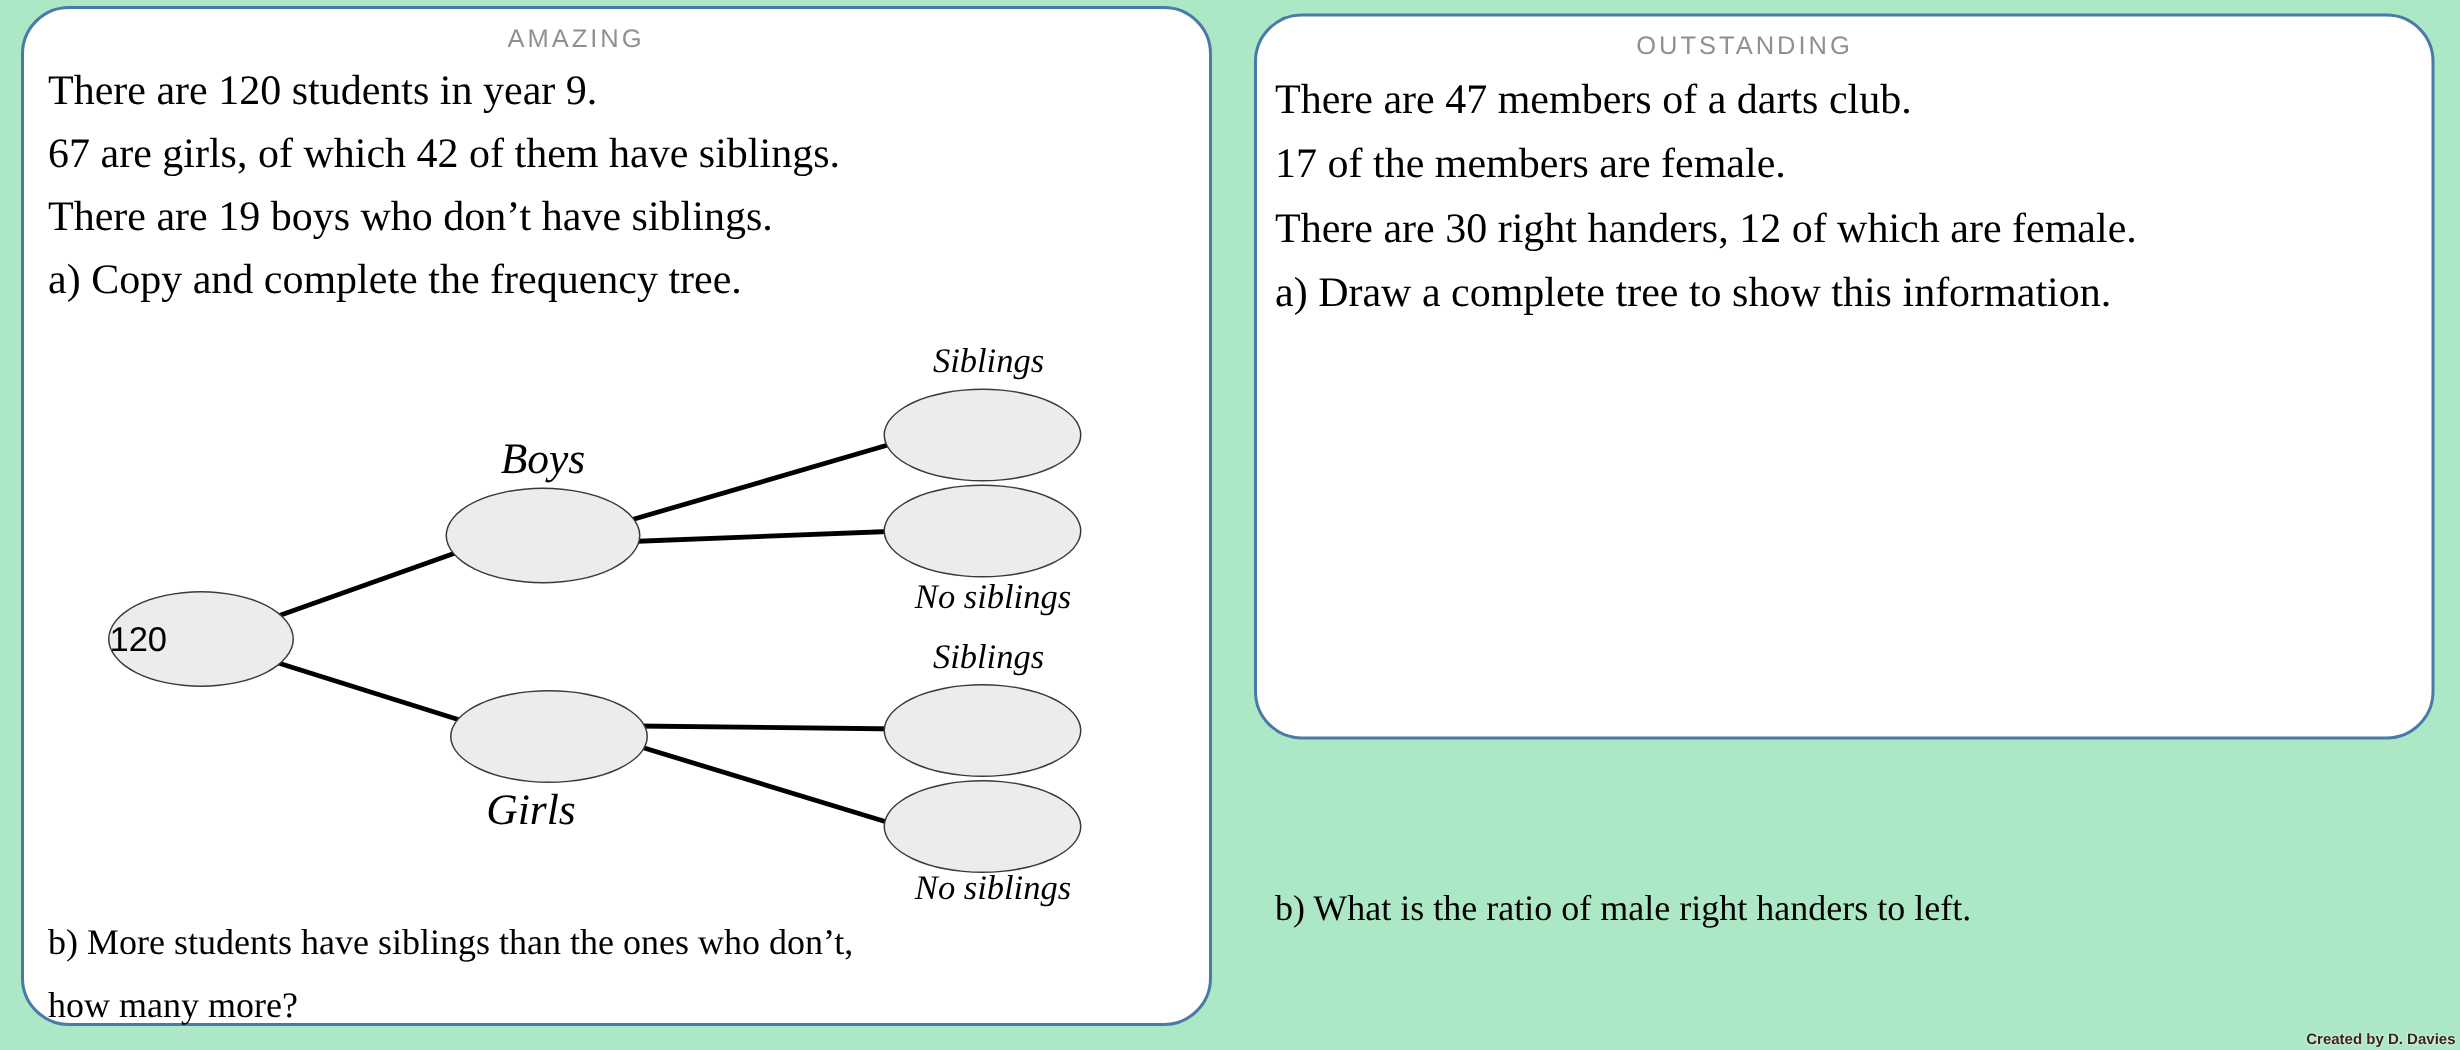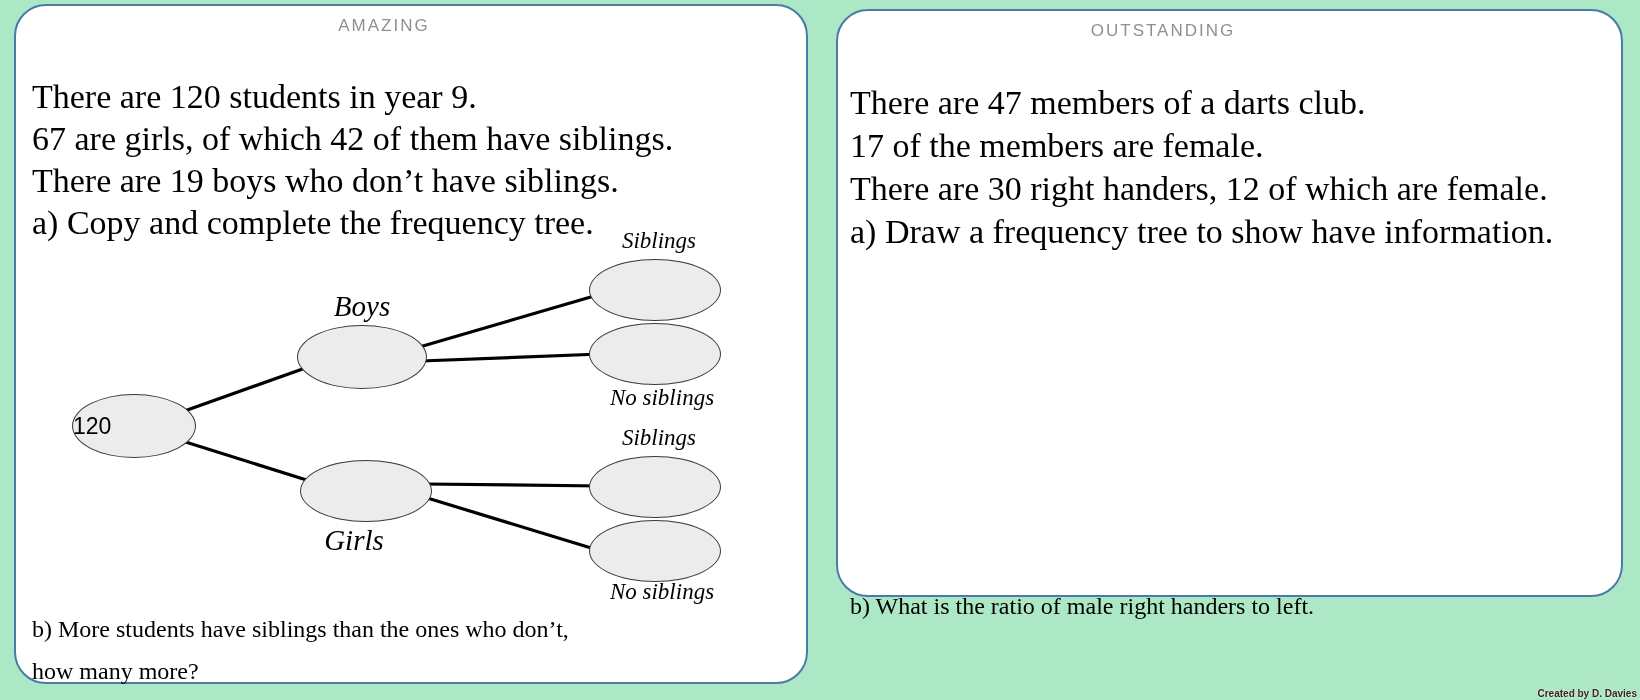--- a/index.html
+++ b/index.html
@@ -8,27 +8,27 @@
     --node-border:#3a3a3a; --branch-line:#000000; --credit-text:#3d2222;
   }
   *{box-sizing:border-box;}
   html,body{margin:0;padding:0;}
   body{width:1640px;height:700px;overflow:hidden;background:var(--background);
        font-family:"Liberation Serif","DejaVu Serif",serif;color:var(--body-text);}
   .page{position:relative;width:1640px;height:700px;}
   .panel{position:absolute;background:var(--panel-bg);border:2px solid var(--panel-border);
          border-radius:32px;}
   .panel.left{left:14px;top:4px;width:794px;height:680px;}
-  .panel.right{left:836px;top:9px;width:787px;height:588px;}
+  .panel.right{left:836px;top:9px;width:787px;height:484px;}
   .panel-header{position:absolute;top:10px;transform:translateX(-50%);
     font-family:"Liberation Sans","DejaVu Sans",sans-serif;font-size:17px;
     letter-spacing:2px;color:var(--header-text);white-space:nowrap;}
   .panel.left .panel-header{left:368px;}
   .panel.right .panel-header{left:325px;}
-  .body-text{position:absolute;font-size:34px;line-height:42px;white-space:nowrap;margin-top:36px;}
+  .body-text{position:absolute;font-size:28px;line-height:42px;white-space:nowrap;}
   .panel.left .body-text{left:16px;top:34px;}
   .panel.right .body-text{left:12px;top:34px;line-height:43px;}
   .qb{position:absolute;font-size:24px;line-height:42px;white-space:nowrap;}
   .panel.left .qb{left:16px;top:602px;}
   .panel.right .qb{left:12px;top:574px;}
   .tree{position:absolute;left:0;top:0;width:794px;height:680px;}
   .tree-lines{position:absolute;left:0;top:0;}
   .branch{stroke:var(--branch-line);stroke-width:3.2px;}
   .node{position:absolute;border:1.5px solid var(--node-border);border-radius:50%;
         background:var(--node-fill);display:flex;align-items:center;justify-content:flex-start;}
@@ -104,20 +104,20 @@
     </div>
   </section>
 
   <section class="panel right">
     <div class="panel-header">OUTSTANDING</div>
 
     <div class="body-text">
       <div>There are 47 members of a darts club.</div>
       <div>17 of the members are female.</div>
       <div>There are 30 right handers, 12 of which are female.</div>
-      <div>a) Draw a frequency tree to show have information.</div>
+      <div>a) Draw a complete tree to show this information.</div>
     </div>
 
     <div class="qb">b) What is the ratio of male right handers to left.</div>
   </section>
 
   <div class="credit">Created by D. Davies</div>
 </div>
 
 </body></html>

